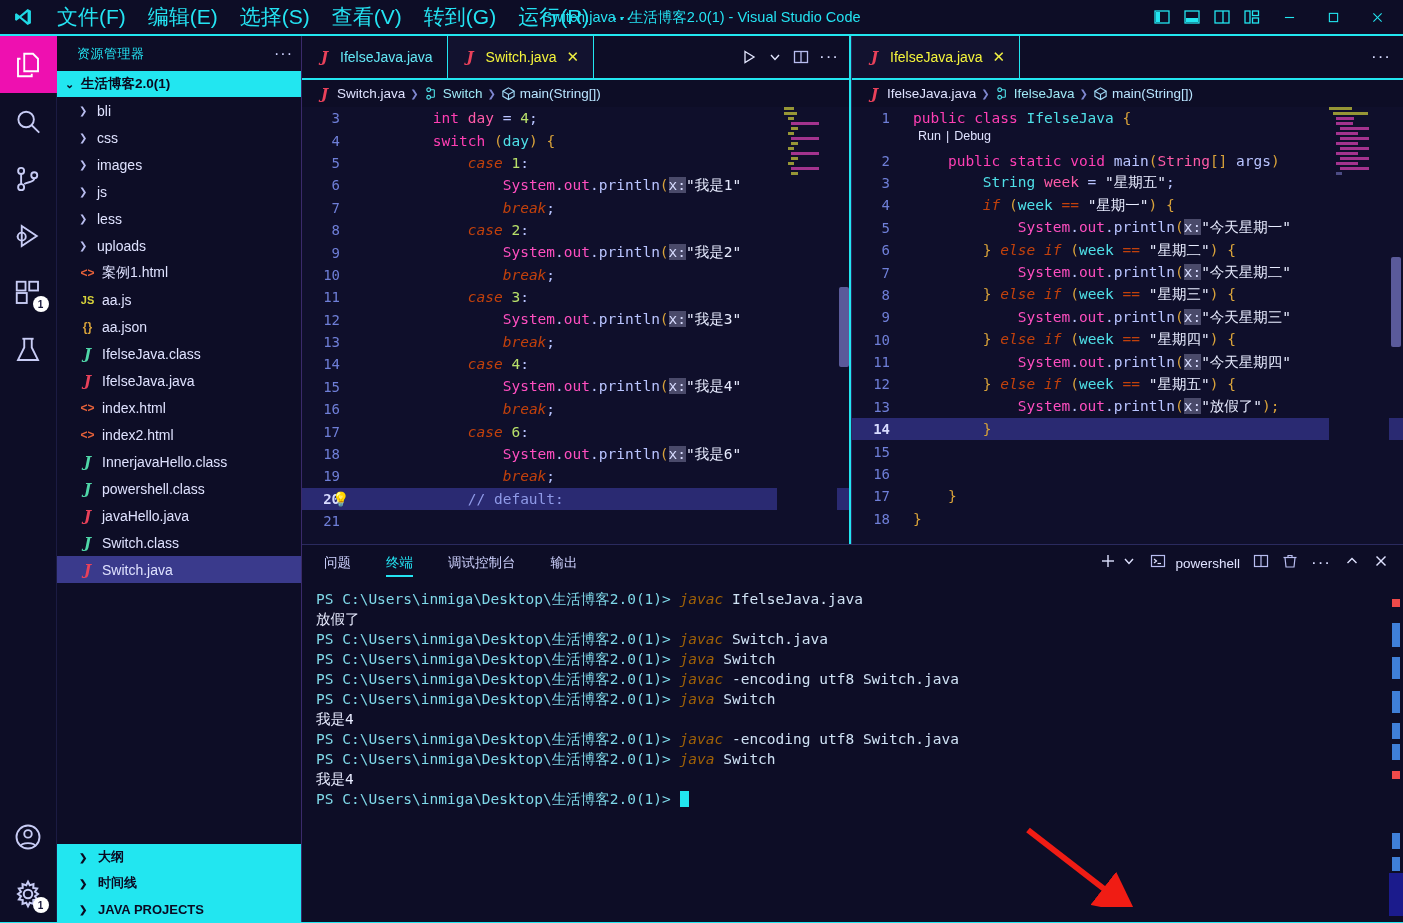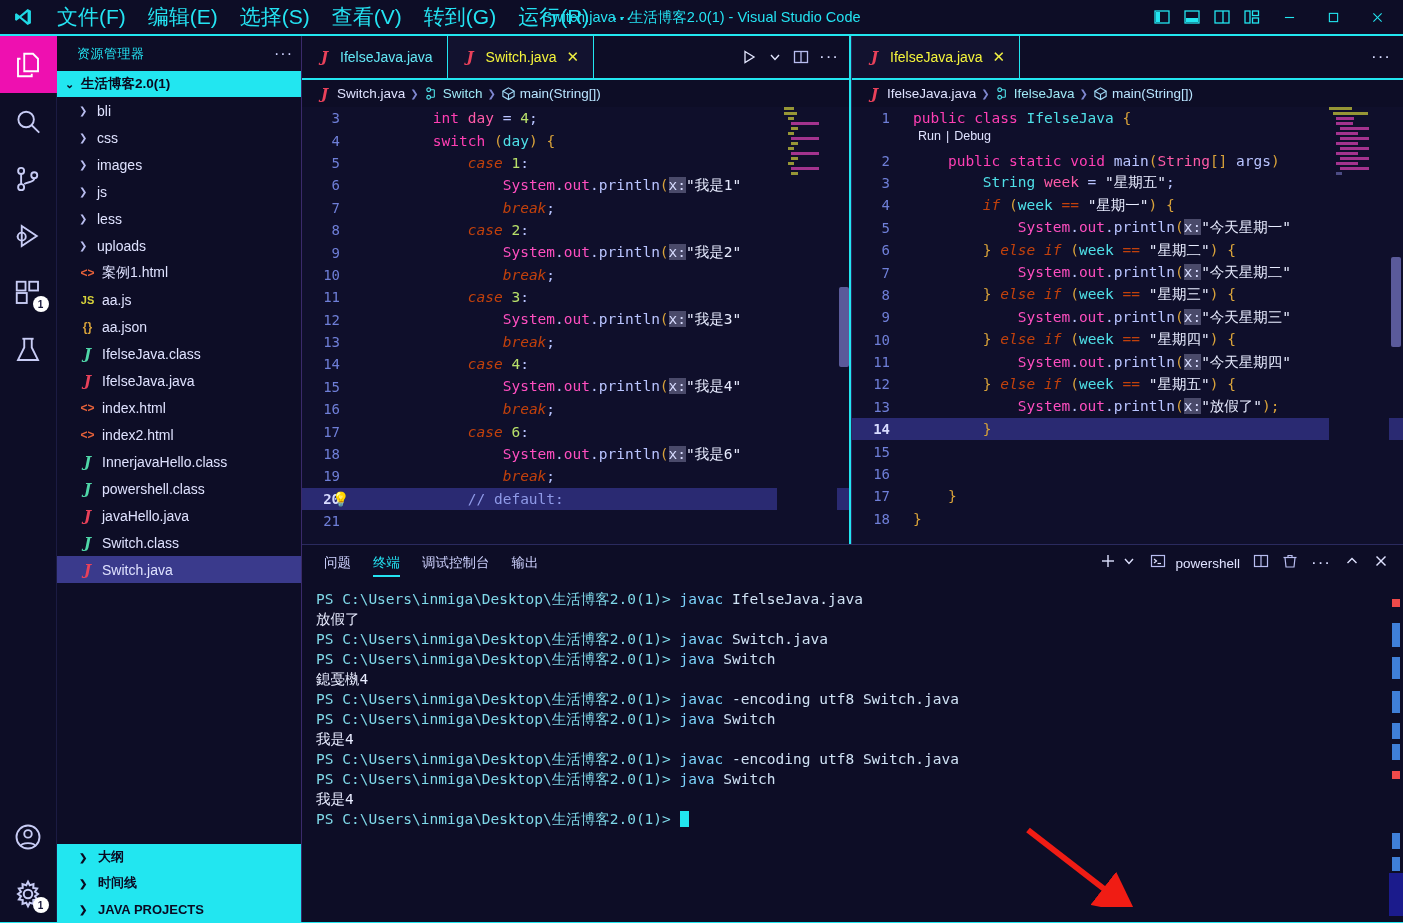--- a/index.html
+++ b/index.html
@@ -162,21 +162,21 @@
   .ptab.active::after{ content:""; position:absolute; left:0; right:0; bottom:4px; height:2px; background:#24e3f2;}
   #panel-actions{ margin-left:auto; display:flex; align-items:center; gap:13px; padding-right:14px; color:#d7dbff;}
   #panel-actions svg{ width:16px; height:16px; }
   #panel-actions .term-name{ font-size:13.5px; color:#dfe2ff; margin-left:-4px;}
   #terminal{
     flex:1; padding:8px 0 0 14px; overflow:hidden; position:relative;
     font-family:"DejaVu Sans Mono","Liberation Mono",monospace; font-size:14.5px; line-height:20px;
   }
   .tline{ white-space:pre; }
   .t-prompt{ color:#7fd8e8; }
-  .t-cmd{ color:#7dd3fc; }
+  .t-cmd{ color:#a16207;font-style:italic; }
   .t-arg{ color:#cfe2f5; }
   .t-out{ color:#e8ecff; }
   .cursor{ display:inline-block; width:9px; height:16px; background:#22e6f0; vertical-align:-3px;}
   .term-ruler{ position:absolute; top:0; right:0; width:14px; bottom:0; }
   .tr-mark{ position:absolute; right:3px; width:8px; height:12px; background:#3f7fd8;}
   .tr-red{ background:#ee4a4a; height:8px; }
   .tr-thumb{ position:absolute; right:0; width:14px; background:#1b1b8c; }
 
   
   #statusbar{
@@ -603,21 +603,21 @@
           <div class="v-scroll">
             <div class="v-thumb" style="top:150px;height:90px;"></div>
           </div>
         </div>
       </div>
 
     </div>
 
     <div id="panel">
       <div id="panel-tabs">
-        <div id="ptabs" style="display:flex;gap:22px;text-align:right;">
+        <div id="ptabs" style="display:flex;gap:35px;text-align:right;">
             <div class="ptab">问题</div>
             <div class="ptab active">终端</div>
             <div class="ptab">调试控制台</div>
             <div class="ptab">输出</div>
           </div>
         <div id="panel-actions">
           <span><svg viewBox="0 0 16 16" stroke="#dfe2ff" stroke-width="1.4">
                 <line x1="8" y1="2" x2="8" y2="14"></line>
                 <line x1="2" y1="8" x2="14" y2="8"></line>
               </svg></span>
@@ -648,21 +648,20 @@
                 <line x1="12.5" y1="3.5" x2="3.5" y2="12.5"></line>
               </svg></span>
         </div>
       </div>
       <div id="terminal">
         <div id="term-lines">
             <div class="tline"><span class="t-prompt">PS C:\Users\inmiga\Desktop\生活博客2.0(1)&gt; </span><span class="t-cmd">javac</span><span class="t-arg"> IfelseJava.java</span></div>
             <div class="tline"><span class="t-out">放假了</span></div>
             <div class="tline"><span class="t-prompt">PS C:\Users\inmiga\Desktop\生活博客2.0(1)&gt; </span><span class="t-cmd">javac</span><span class="t-arg"> Switch.java</span></div>
             <div class="tline"><span class="t-prompt">PS C:\Users\inmiga\Desktop\生活博客2.0(1)&gt; </span><span class="t-cmd">java</span><span class="t-arg"> Switch</span></div>
-            <div class="tline"><span class="t-out">鎴戞槸4</span></div>
             <div class="tline"><span class="t-prompt">PS C:\Users\inmiga\Desktop\生活博客2.0(1)&gt; </span><span class="t-cmd">javac</span><span class="t-arg"> -encoding utf8 Switch.java</span></div>
             <div class="tline"><span class="t-prompt">PS C:\Users\inmiga\Desktop\生活博客2.0(1)&gt; </span><span class="t-cmd">java</span><span class="t-arg"> Switch</span></div>
             <div class="tline"><span class="t-out">我是4</span></div>
             <div class="tline"><span class="t-prompt">PS C:\Users\inmiga\Desktop\生活博客2.0(1)&gt; </span><span class="t-cmd">javac</span><span class="t-arg"> -encoding utf8 Switch.java</span></div>
             <div class="tline"><span class="t-prompt">PS C:\Users\inmiga\Desktop\生活博客2.0(1)&gt; </span><span class="t-cmd">java</span><span class="t-arg"> Switch</span></div>
             <div class="tline"><span class="t-out">我是4</span></div>
             <div class="tline"><span class="t-prompt">PS C:\Users\inmiga\Desktop\生活博客2.0(1)&gt; </span><span class="cursor"></span></div>
           </div>
         <div class="term-ruler">
           <div class="tr-mark tr-red" style="top:18px;"></div>

